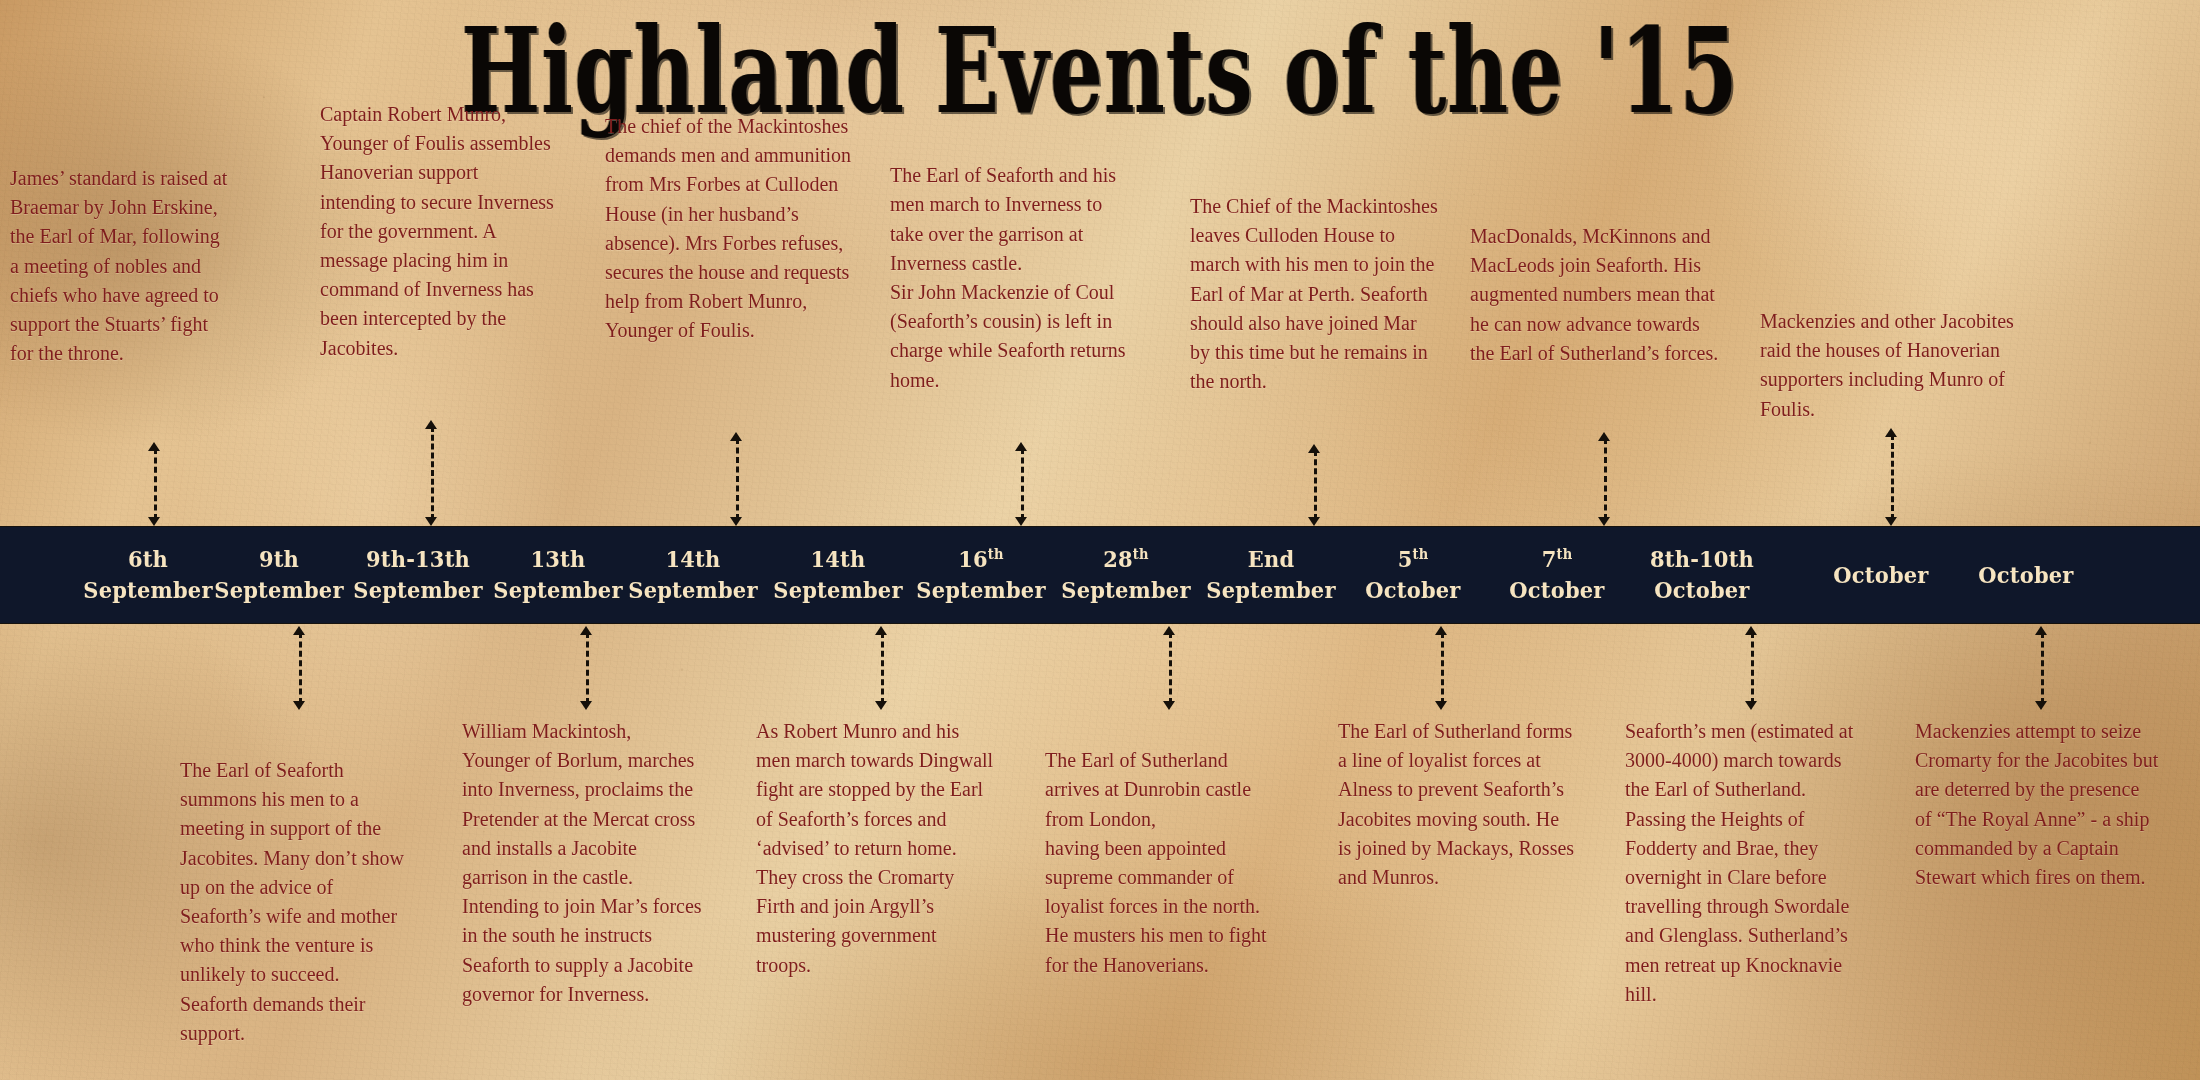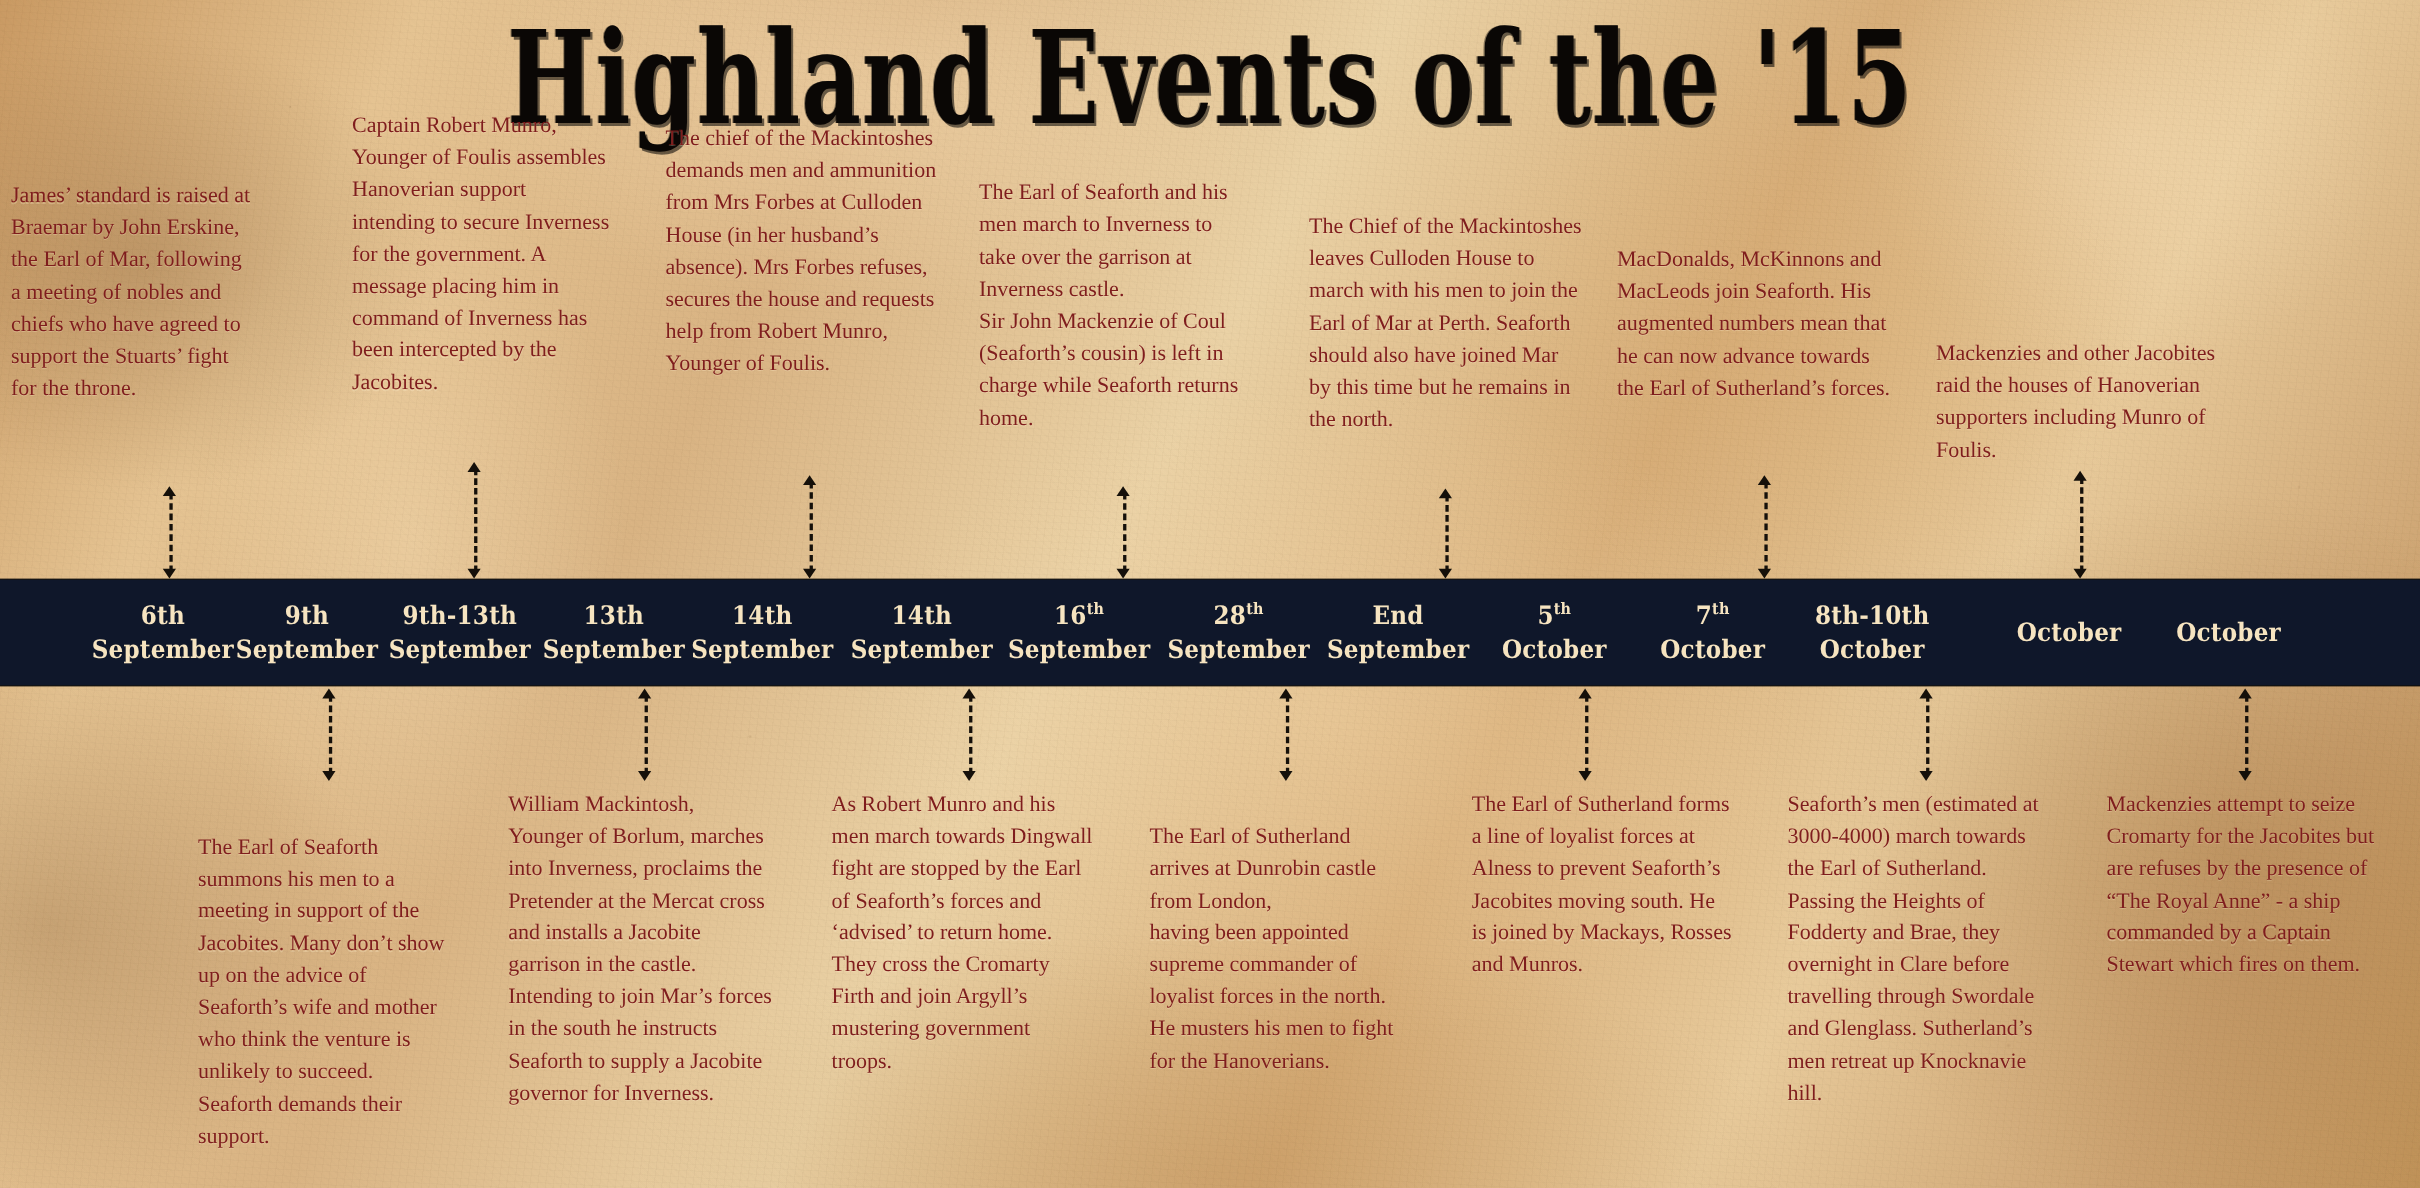--- a/index.html
+++ b/index.html
@@ -324,16 +324,16 @@
     <span>The Earl of Sutherland arrives at Dunrobin castle from London,
 having been appointed supreme commander of loyalist forces in the north. He musters his men to fight for the Hanoverians.</span>
   </div>
   <div class="event bottom" style="left:1338px; width:238px; top:717px;">
     <span>The Earl of Sutherland forms a line of loyalist forces at Alness to prevent Seaforth’s Jacobites moving south. He is joined by Mackays, Rosses and Munros.</span>
   </div>
   <div class="event bottom" style="left:1625px; width:245px; top:717px;">
     <span>Seaforth’s men (estimated at 3000-4000) march towards the Earl of Sutherland. Passing the Heights of Fodderty and Brae, they overnight in Clare before travelling through Swordale and Glenglass. Sutherland’s men retreat up Knocknavie hill.</span>
   </div>
   <div class="event bottom" style="left:1915px; width:245px; top:717px;">
-    <span>Mackenzies attempt to seize Cromarty for the Jacobites but are refuses by the presence of “The Royal Anne” - a ship commanded by a Captain Stewart which fires on them.</span>
+    <span>Mackenzies attempt to seize Cromarty for the Jacobites but are deterred by the presence of “The Royal Anne” - a ship commanded by a Captain Stewart which fires on them.</span>
   </div>
 
 </div>
 
 </body></html>

